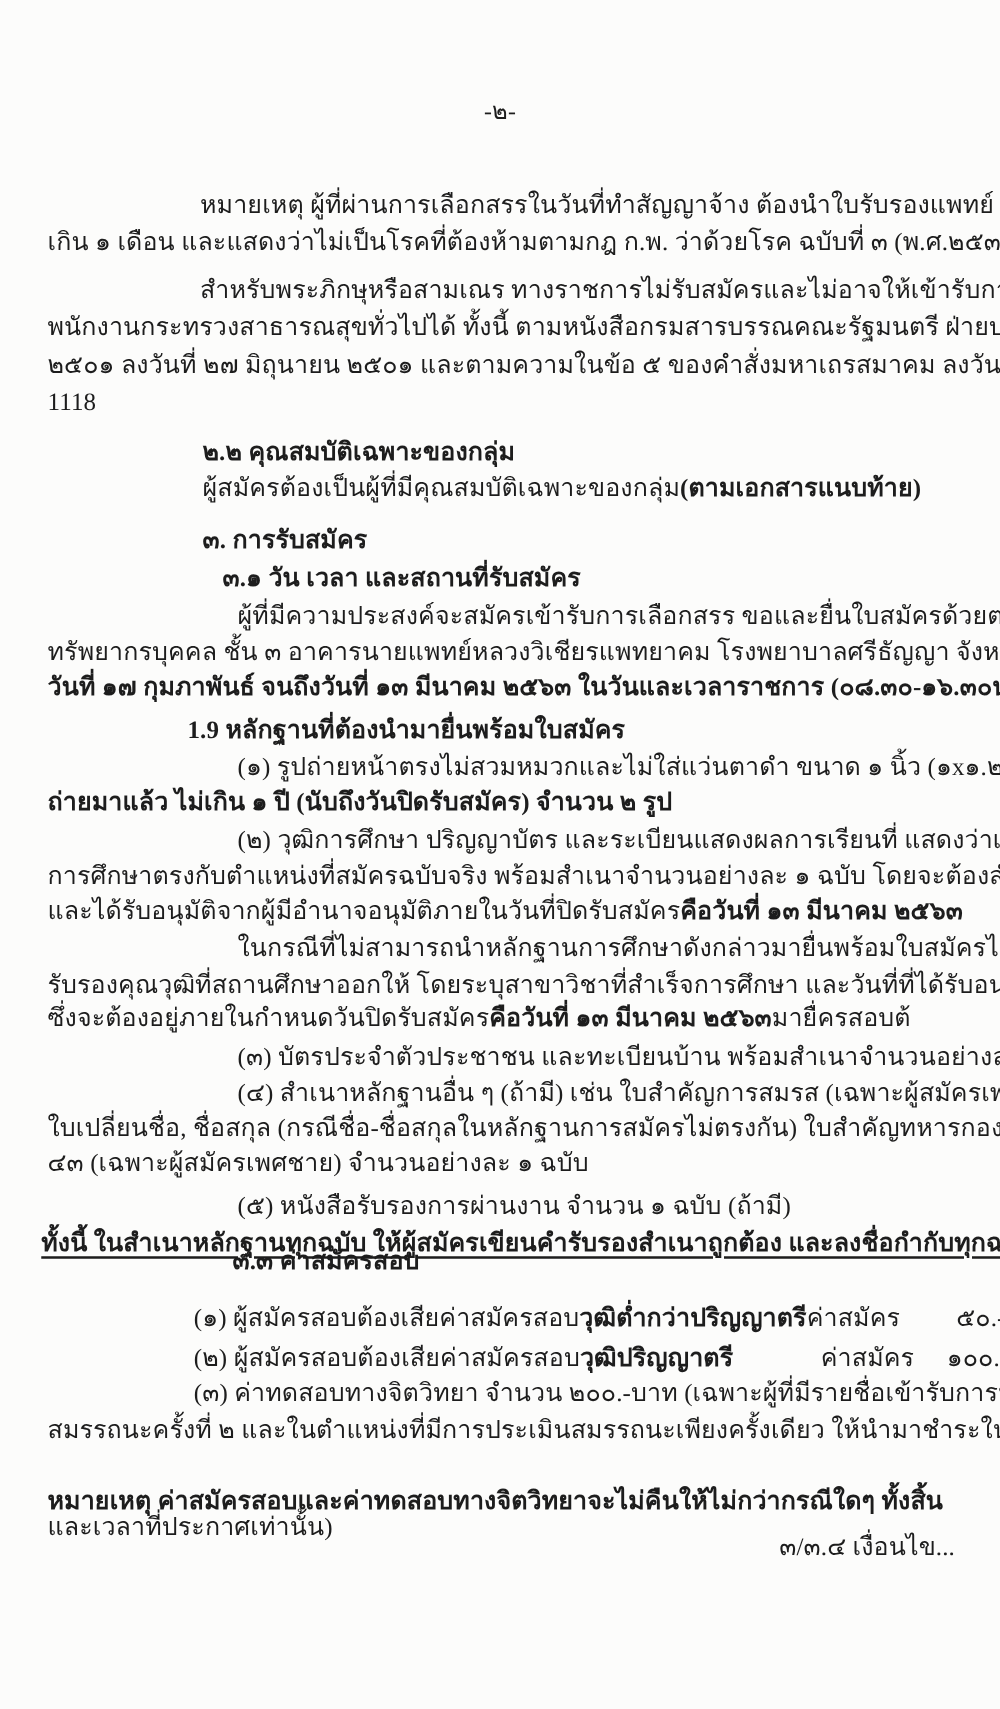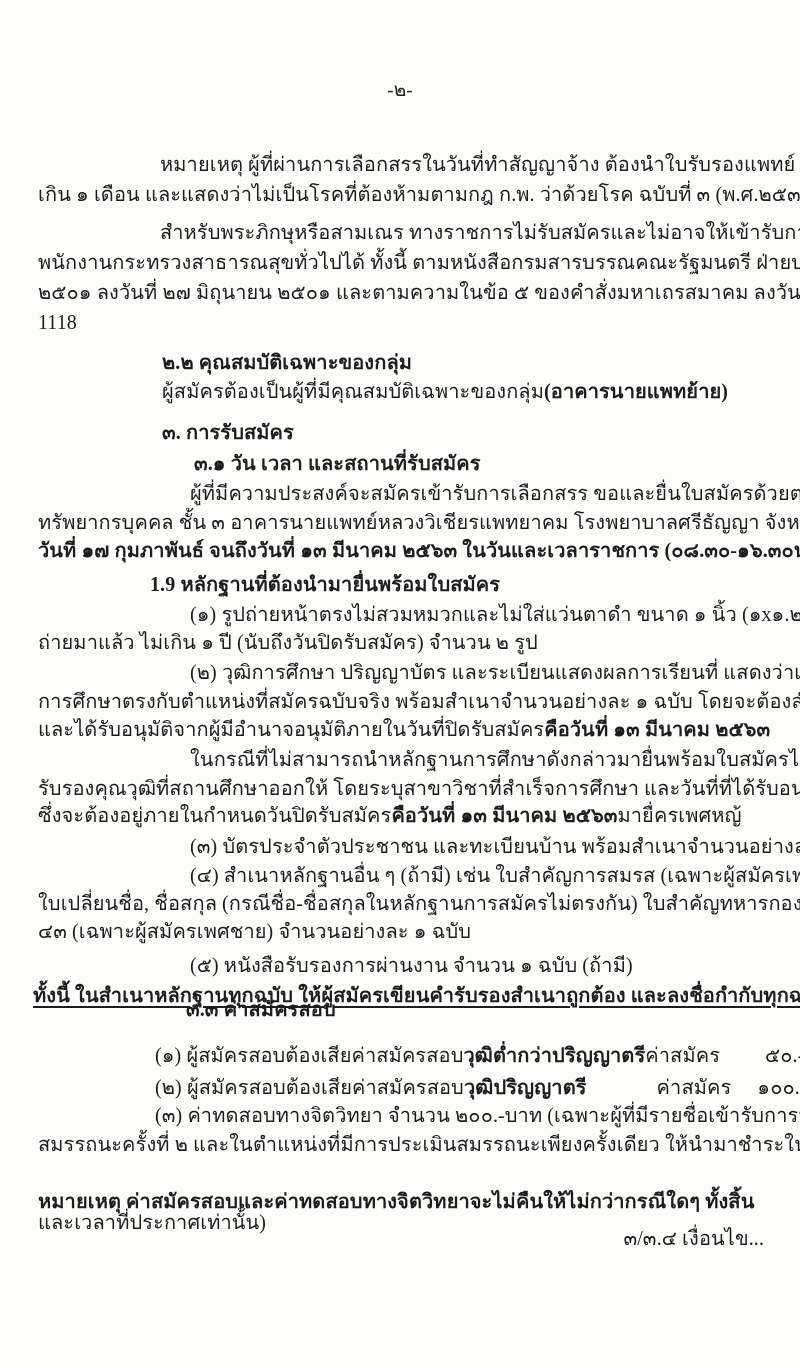--- a/index.html
+++ b/index.html
@@ -37,35 +37,35 @@
   <div class="line center page-number-line">-๒-</div>
 
   <div id="doc-body">
       <div class="line" style="left: 160px; top: 150px;"><span>หมายเหตุ  ผู้ที่ผ่านการเลือกสรรในวันที่ทำสัญญาจ้าง ต้องนำใบรับรองแพทย์ ซึ่งออกให้ไม่</span></div>
       <div class="line" style="left: 38px; top: 180px;"><span>เกิน ๑ เดือน  และแสดงว่าไม่เป็นโรคที่ต้องห้ามตามกฎ ก.พ. ว่าด้วยโรค ฉบับที่ ๓ (พ.ศ.๒๕๓๕) มายื่นด้วย</span></div>
       <div class="line" style="left: 160px; top: 218px;"><span>สำหรับพระภิกษุหรือสามเณร ทางราชการไม่รับสมัครและไม่อาจให้เข้ารับการเลือกสรรเป็น</span></div>
       <div class="line" style="left: 38px; top: 248px;"><span>พนักงานกระทรวงสาธารณสุขทั่วไปได้ ทั้งนี้ ตามหนังสือกรมสารบรรณคณะรัฐมนตรี ฝ่ายบริหาร ที่ นว ๘๙/</span></div>
       <div class="line" style="left: 38px; top: 278px;"><span>๒๕๐๑ ลงวันที่ ๒๗ มิถุนายน ๒๕๐๑  และตามความในข้อ ๕ ของคำสั่งมหาเถรสมาคม ลงวันที่ ๑๗  มีนาคม</span></div>
       <div class="line" style="left: 38px; top: 308px;"><span>1118</span></div>
       <div class="line" style="left: 162px; top: 348px;"><span class="b">๒.๒  คุณสมบัติเฉพาะของกลุ่ม</span></div>
-      <div class="line" style="left: 162px; top: 377px;"><span>ผู้สมัครต้องเป็นผู้ที่มีคุณสมบัติเฉพาะของกลุ่ม </span><span class="b">(อาคารนายแพทย้าย)</span></div>
+      <div class="line" style="left: 162px; top: 377px;"><span>ผู้สมัครต้องเป็นผู้ที่มีคุณสมบัติเฉพาะของกลุ่ม </span><span class="b">(ตามเอกสารแนบท้าย)</span></div>
       <div class="line" style="left: 162px; top: 418px;"><span class="b">๓. การรับสมัคร</span></div>
-      <div class="line" style="left: 194px; top: 449px;"><span class="b">๓.๑  วัน เวลา และสถานที่รับสมัคร</span></div>
+      <div class="line" style="left: 178px; top: 449px;"><span class="b">๓.๑  วัน เวลา และสถานที่รับสมัคร</span></div>
       <div class="line" style="left: 190px; top: 479px;"><span>ผู้ที่มีความประสงค์จะสมัครเข้ารับการเลือกสรร  ขอและยื่นใบสมัครด้วยตนเองที่กลุ่มงาน</span></div>
       <div class="line" style="left: 38px; top: 508px;"><span>ทรัพยากรบุคคล ชั้น ๓ อาคารนายแพทย์หลวงวิเชียรแพทยาคม  โรงพยาบาลศรีธัญญา  จังหวัดนนทบุรี ตั้งแต่</span></div>
       <div class="line" style="left: 38px; top: 536px;"><span class="b">วันที่ ๑๗ กุมภาพันธ์ จนถึงวันที่  ๑๓ มีนาคม ๒๕๖๓ ในวันและเวลาราชการ (๐๘.๓๐-๑๖.๓๐น.)</span></div>
       <div class="line" style="left: 150px; top: 570px;"><span class="b">1.9  หลักฐานที่ต้องนำมายื่นพร้อมใบสมัคร</span></div>
       <div class="line" style="left: 190px; top: 600px;"><span>(๑)  รูปถ่ายหน้าตรงไม่สวมหมวกและไม่ใส่แว่นตาดำ ขนาด ๑ นิ้ว (๑x๑.๒๕ นิ้ว) โดย</span></div>
-      <div class="line" style="left: 38px; top: 628px;"><span>ถ่ายมาแล้ว ไม่เกิน ๑ ปี (นับถึงวันปิดรับสมัคร)  จำนวน ๒ รูป</span></div>
+      <div class="line" style="left: 38px; top: 628px; font-weight: bold;"><span>ถ่ายมาแล้ว ไม่เกิน ๑ ปี (นับถึงวันปิดรับสมัคร)  จำนวน ๒ รูป</span></div>
       <div class="line" style="left: 190px; top: 658px;"><span>(๒)  วุฒิการศึกษา ปริญญาบัตร และระเบียนแสดงผลการเรียนที่ แสดงว่าเป็นผู้มีวุฒิ</span></div>
       <div class="line" style="left: 38px; top: 687px;"><span>การศึกษาตรงกับตำแหน่งที่สมัครฉบับจริง พร้อมสำเนาจำนวนอย่างละ ๑ ฉบับ  โดยจะต้องสำเร็จการศึกษา</span></div>
       <div class="line" style="left: 38px; top: 715px;"><span>และได้รับอนุมัติจากผู้มีอำนาจอนุมัติภายในวันที่ปิดรับสมัคร </span><span class="b">คือวันที่ ๑๓ มีนาคม ๒๕๖๓</span></div>
       <div class="line" style="left: 190px; top: 745px;"><span>ในกรณีที่ไม่สามารถนำหลักฐานการศึกษาดังกล่าวมายื่นพร้อมใบสมัครได้ ให้นำหนังสือ</span></div>
       <div class="line" style="left: 38px; top: 774px;"><span>รับรองคุณวุฒิที่สถานศึกษาออกให้ โดยระบุสาขาวิชาที่สำเร็จการศึกษา และวันที่ที่ได้รับอนุมัติวุฒิการศึกษา</span></div>
-      <div class="line" style="left: 38px; top: 801px;"><span>ซึ่งจะต้องอยู่ภายในกำหนดวันปิดรับสมัคร </span><span class="b">คือวันที่ ๑๓ มีนาคม ๒๕๖๓</span><span>  มายื่ครเพศหญ้</span></div>
+      <div class="line" style="left: 38px; top: 801px;"><span>ซึ่งจะต้องอยู่ภายในกำหนดวันปิดรับสมัคร </span><span class="b">คือวันที่ ๑๓ มีนาคม ๒๕๖๓</span><span>  มายื่ครสอบต้</span></div>
       <div class="line" style="left: 190px; top: 832px;"><span>(๓)  บัตรประจำตัวประชาชน และทะเบียนบ้าน พร้อมสำเนาจำนวนอย่างละ ๑ ฉบับ</span></div>
       <div class="line" style="left: 190px; top: 861px;"><span>(๔)  สำเนาหลักฐานอื่น ๆ (ถ้ามี)  เช่น ใบสำคัญการสมรส (เฉพาะผู้สมัครเพศหญิง)</span></div>
       <div class="line" style="left: 38px; top: 889px;"><span>ใบเปลี่ยนชื่อ, ชื่อสกุล (กรณีชื่อ-ชื่อสกุลในหลักฐานการสมัครไม่ตรงกัน)  ใบสำคัญทหารกองเกิน ส.ด.๙, ส.ด.</span></div>
       <div class="line" style="left: 38px; top: 917px; text-decoration: underline;"><span>๔๓ (เฉพาะผู้สมัครเพศชาย) จำนวนอย่างละ ๑ ฉบับ</span></div>
       <div class="line" style="left: 190px; top: 951px;"><span>(๕)  หนังสือรับรองการผ่านงาน จำนวน ๑ ฉบับ (ถ้ามี)</span></div>
       <div class="line" style="left: 33px; top: 981px;"><span class="b u">ทั้งนี้  ในสำเนาหลักฐานทุกฉบับ ให้ผู้สมัครเขียนคำรับรองสำเนาถูกต้อง และลงชื่อกำกับทุกฉบับไว้ด้วย</span></div>
       <div class="line" style="left: 186px; top: 995px;"><span class="b">๓.๓  ค่าสมัครสอบ</span></div>
       <div class="line" style="left: 155px; top: 1041px;"><span>(๑)  ผู้สมัครสอบต้องเสียค่าสมัครสอบ </span><span class="b">วุฒิต่ำกว่าปริญญาตรี</span><span>  ค่าสมัคร</span><span style="margin-left: 45px;">๕๐.- บาท</span></div>
       <div class="line" style="left: 155px; top: 1073px;"><span>(๒)  ผู้สมัครสอบต้องเสียค่าสมัครสอบ </span><span class="b">วุฒิปริญญาตรี</span><span style="margin-left: 70px;">ค่าสมัคร</span><span style="margin-left: 26px;">๑๐๐.- บาท</span></div>
       <div class="line" style="left: 155px; top: 1101px;"><span>(๓)  ค่าทดสอบทางจิตวิทยา จำนวน ๒๐๐.-บาท (เฉพาะผู้ที่มีรายชื่อเข้ารับการประเมิน</span></div>

